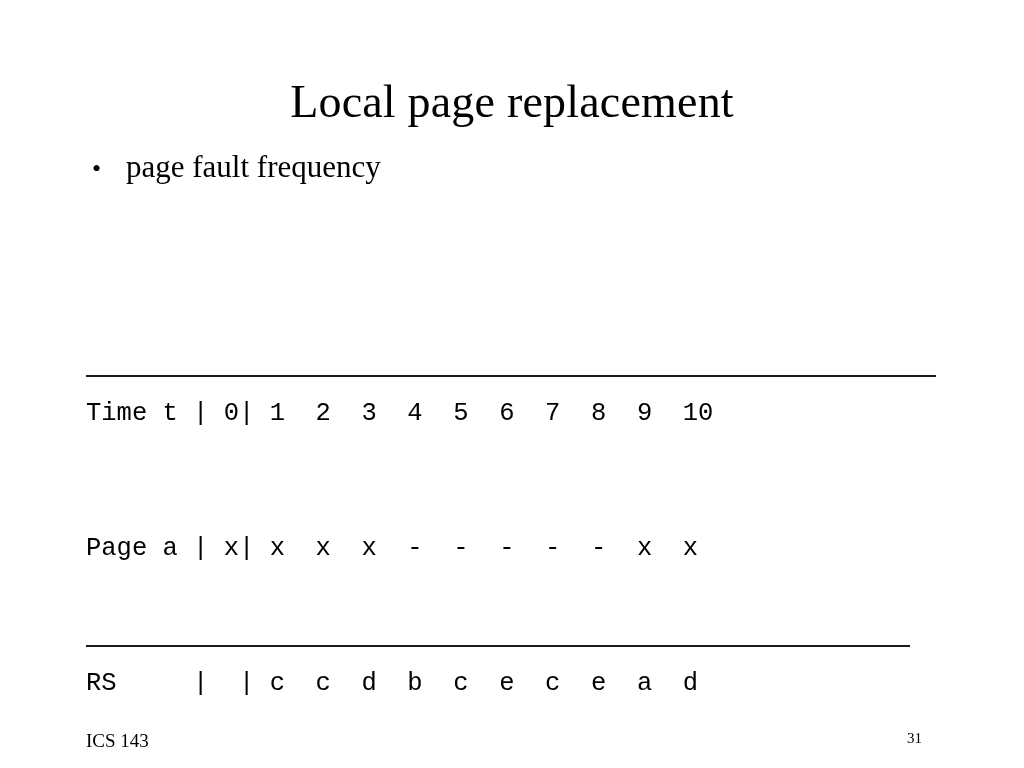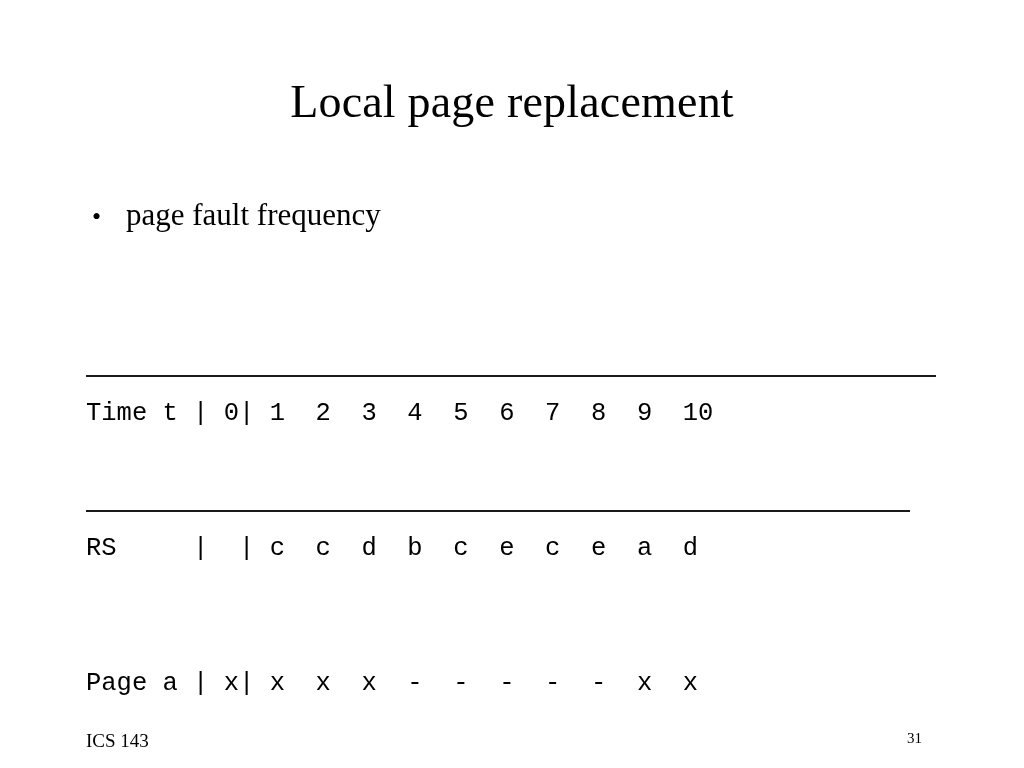--- a/index.html
+++ b/index.html
@@ -49,21 +49,20 @@
     width: 40px;
     flex: 0 0 40px;
     font-size: 26px;
     line-height: 42px;
     text-align: left;
     padding-left: 6px;
     box-sizing: border-box;
   }
   .bullet-text {
     flex: 1 1 auto;
-    margin-top: 48px;
   }
   
   .mono-table {
     position: absolute;
     left: 86px;
     top: 252px;
     font-family: "Liberation Mono", "DejaVu Sans Mono", monospace;
     font-size: 25.5px;
     letter-spacing: 0px;
     white-space: pre;
@@ -116,26 +115,26 @@
   </div>
 
   <div class="mono-table">
 
     <div class="mono-row">
       <span class="txt">Time t | 0| 1  2  3  4  5  6  7  8  9  10</span>
       <span class="rule r-time"></span>
     </div>
 
     <div class="mono-row">
-      <span class="txt">RS     |  | c  c  d  b  c  e  c  e  a  d</span>
-      <span class="rule r-rs"></span>
+      <span class="txt">Page a | x| x  x  x  -  -  -  -  -  x  x</span>
     </div>
 
     <div class="mono-row">
-      <span class="txt">Page a | x| x  x  x  -  -  -  -  -  x  x</span>
+      <span class="txt">RS     |  | c  c  d  b  c  e  c  e  a  d</span>
+      <span class="rule r-rs"></span>
     </div>
 
     <div class="mono-row">
       
     </div>
 
     
 
     
 

